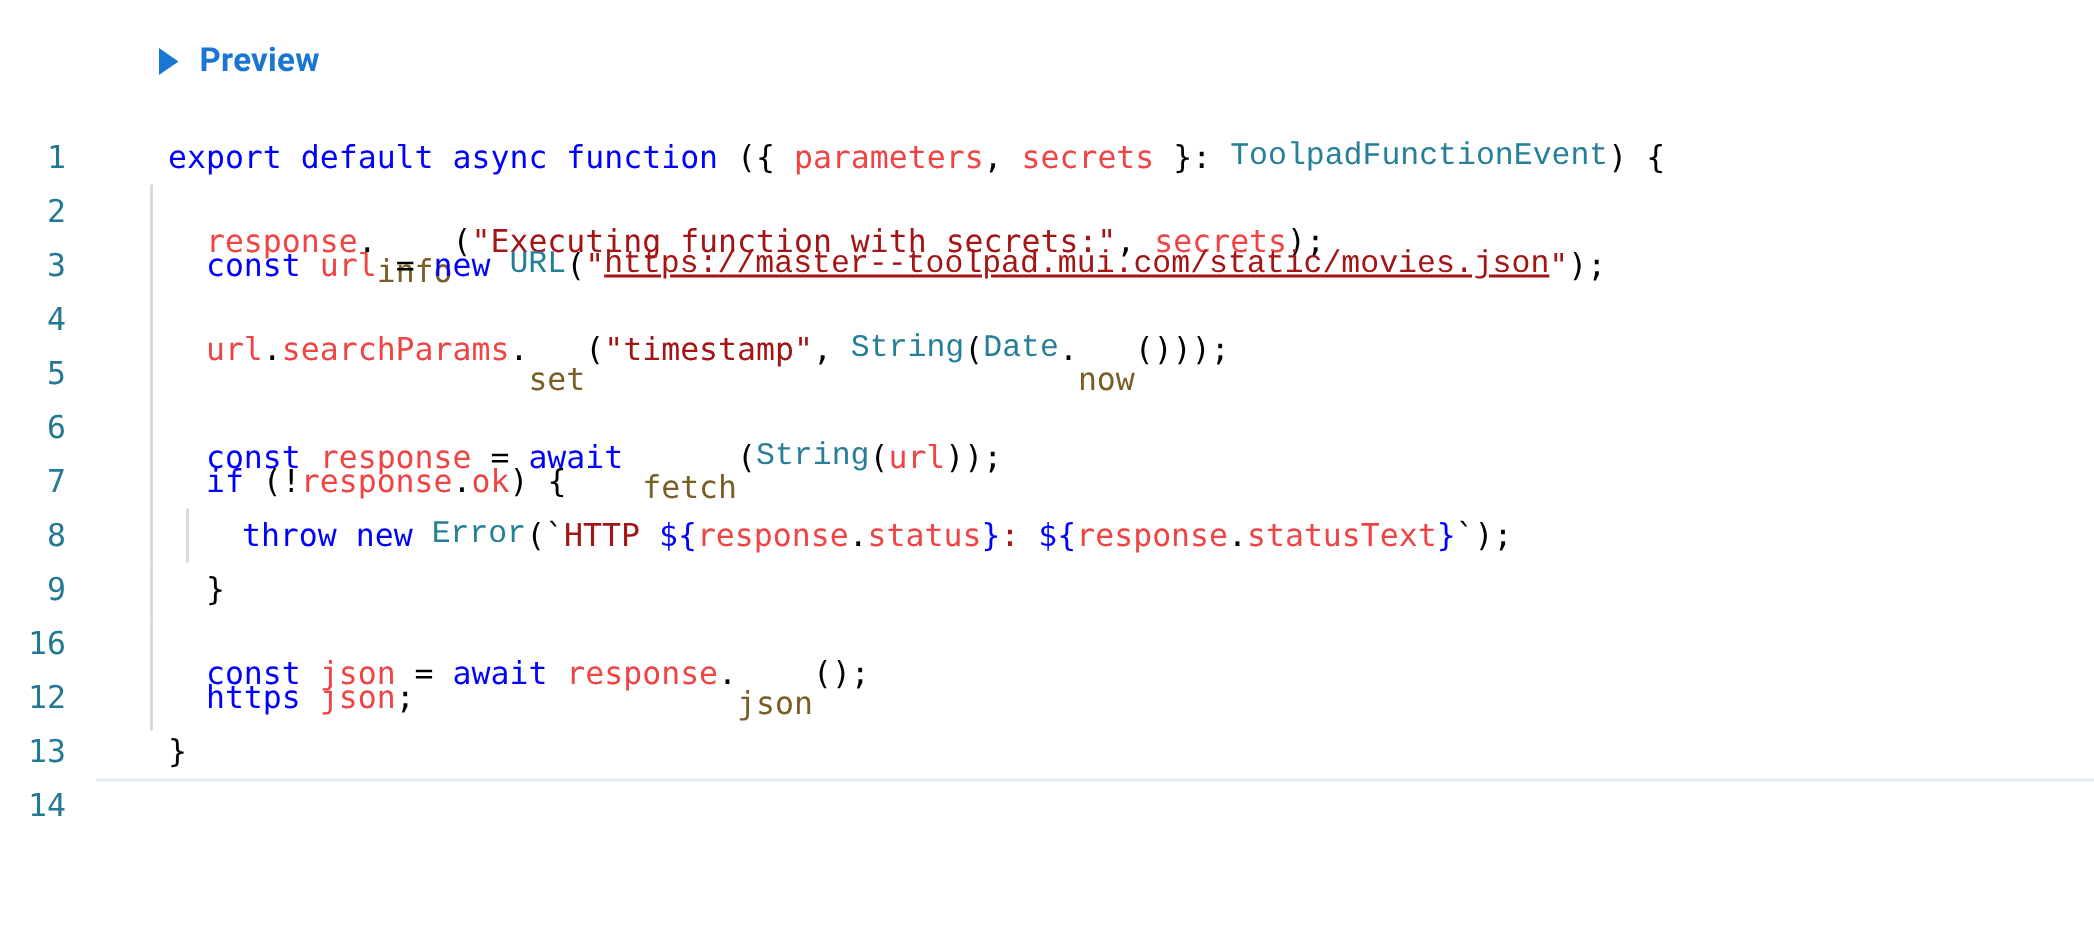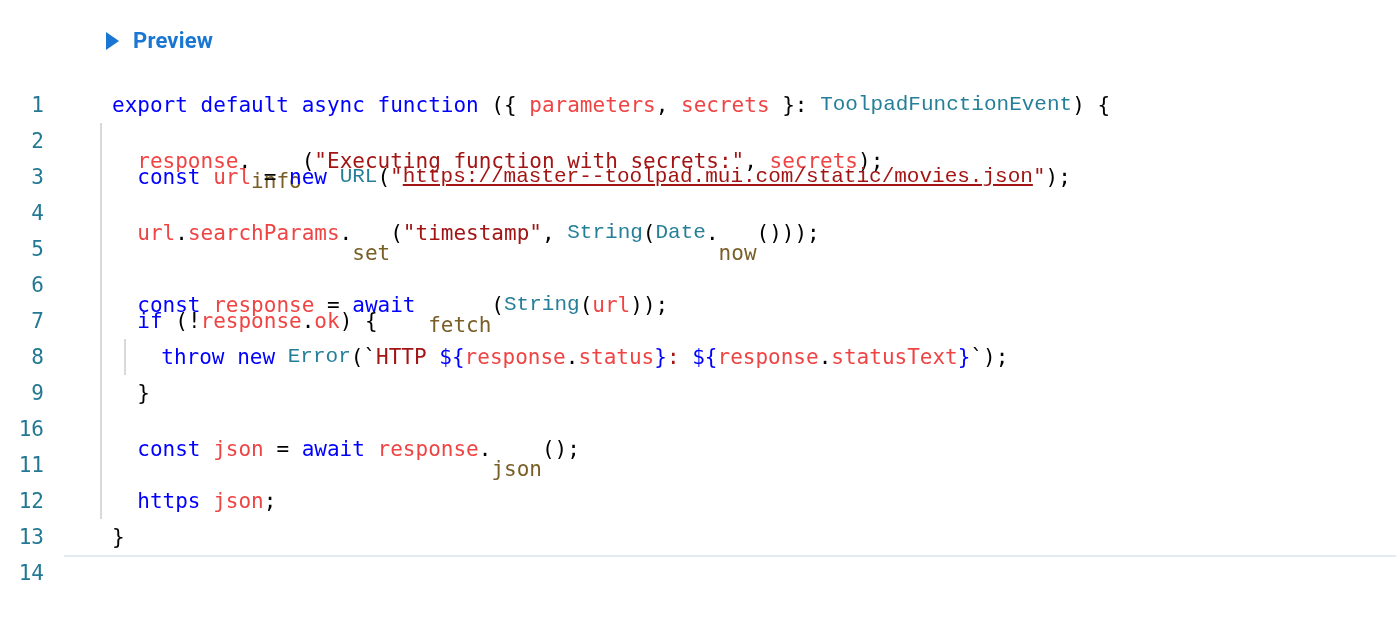--- a/index.html
+++ b/index.html
@@ -146,24 +146,20 @@
   <div class="code-line">
     <div class="ln">9</div>
     <div class="code"><span class="guide"></span><span>  </span><span class="tk-pl">}</span></div>
   </div>
 
   <div class="code-line">
     <div class="ln">16</div>
     <div class="code"><span class="guide"></span><span>  </span><span class="tk-kw">const</span><span> </span><span class="tk-id">json</span><span class="tk-pl"> = </span><span class="tk-kw">await</span><span> </span><span class="tk-id">response</span><span class="tk-pl">.</span><span class="tk-fn">json</span><span class="tk-pl">();</span></div>
   </div>
 
-  <div class="code-line">
-    <div class="ln">11</div>
-    <div class="code"><span class="guide"></span></div>
-  </div>
 
   <div class="code-line">
     <div class="ln">12</div>
     <div class="code"><span class="guide"></span><span>  </span><span class="tk-kw">https</span><span> </span><span class="tk-id">json</span><span class="tk-pl">;</span></div>
   </div>
 
   <div class="code-line">
     <div class="ln">13</div>
     <div class="code"><span class="no-guide"></span><span class="tk-pl">}</span></div>
   </div>

